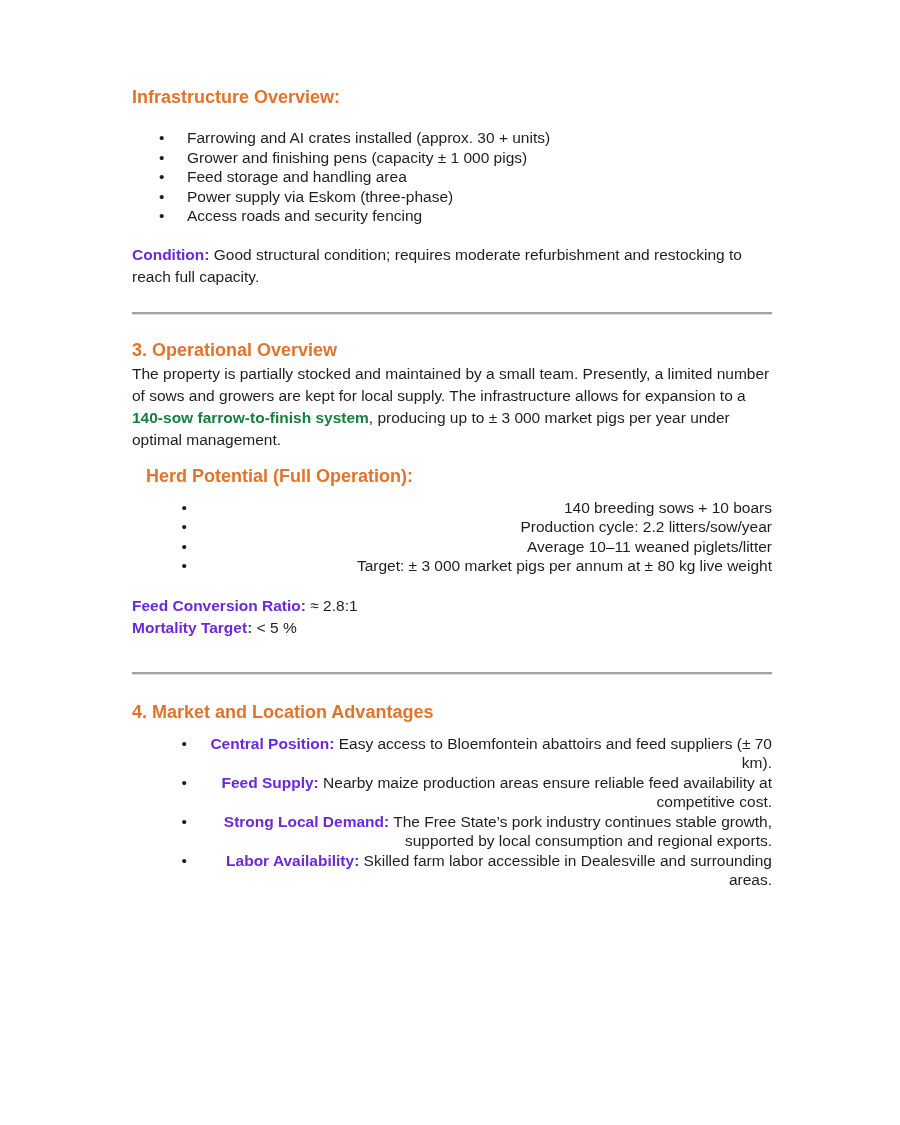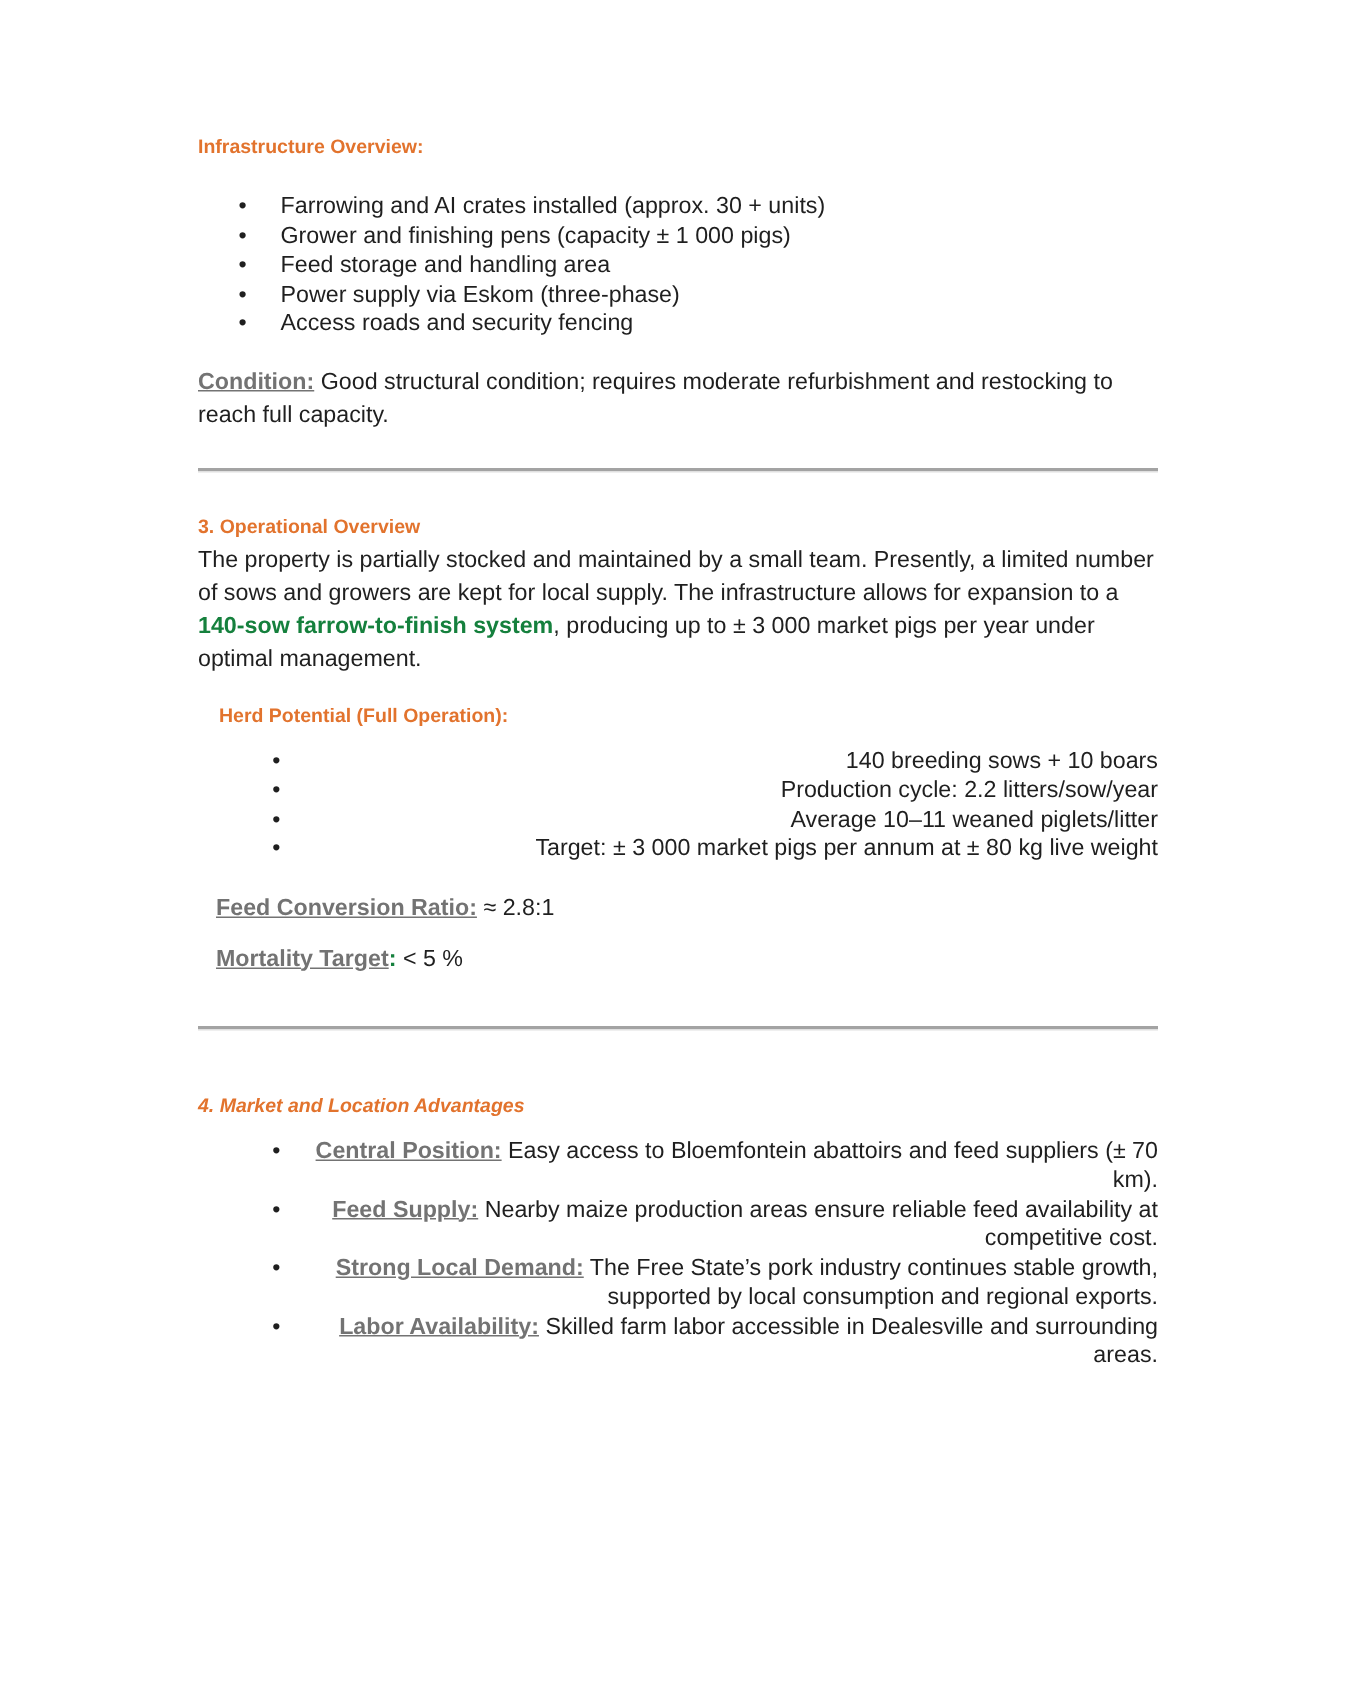--- a/index.html
+++ b/index.html
@@ -13,46 +13,46 @@
     color: #1f1f1f;
     overflow: hidden;
   }
   .content {
     position: absolute;
     left: 132px;
     top: 88px;
     width: 640px;
   }
   .heading {
-    font-size: 13px;
+    font-size: 18px;
     line-height: 19px;
     margin: 0;
     font-weight: 700;
     color: #e2732d;
   }
-  .orange { color: #737373; font-weight: 700; text-decoration: underline; }
+  .orange { color: #6d28d9; font-weight: 700; }
   .darkbold { color: #15803d; font-weight: 700; }
   .blist { list-style: none; margin: 0; padding: 0; }
   .blist li { display: flex; line-height: 19.5px; }
   .blt { flex: 0 0 55px; box-sizing: border-box; padding-left: 27px; color: #1f1f1f; }
   .blt::before { content: "\2022"; }
   .btxt { flex: 1; }
   .para { margin: 0; line-height: 22px; }
-  .statline { margin: 12px; line-height: 22px; }
+  .statline { margin: 0; line-height: 22px; }
   .divider { border: none; border-top: 2px solid #a3a3a3; border-bottom: 1px solid #e0e0e0; margin: 0; }
   .mt21 { margin-top: 21px; }
   .mt18 { margin-top: 18px; }
   .mt24 { margin-top: 24px; }
   .mt26 { margin-top: 26px; }
   .mt3  { margin-top: 3px; }
   .mt16 { margin-top: 16px; margin-left: 14px; }
   .mt1  { margin-top: 12px; text-align: right; }
   .mt19 { margin-top: 19px; }
   .mt33 { margin-top: 33px; }
-  .mt28 { margin-top: 40px; font-style: italic; }
+  .mt28 { margin-top: 28px; }
 </style>
 </head>
 <body>
 
 <div class="page">
   <div class="content">
 
     <h3 class="heading">Infrastructure Overview:</h3>
 
     <ul class="blist mt21">

